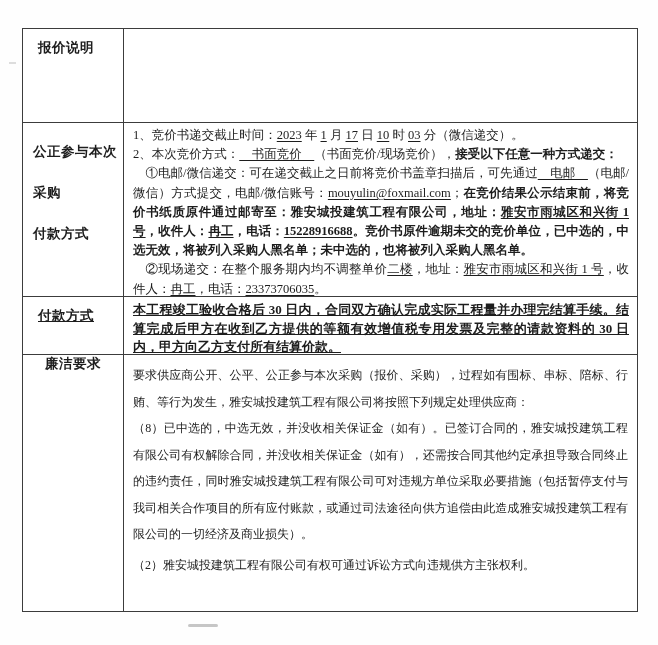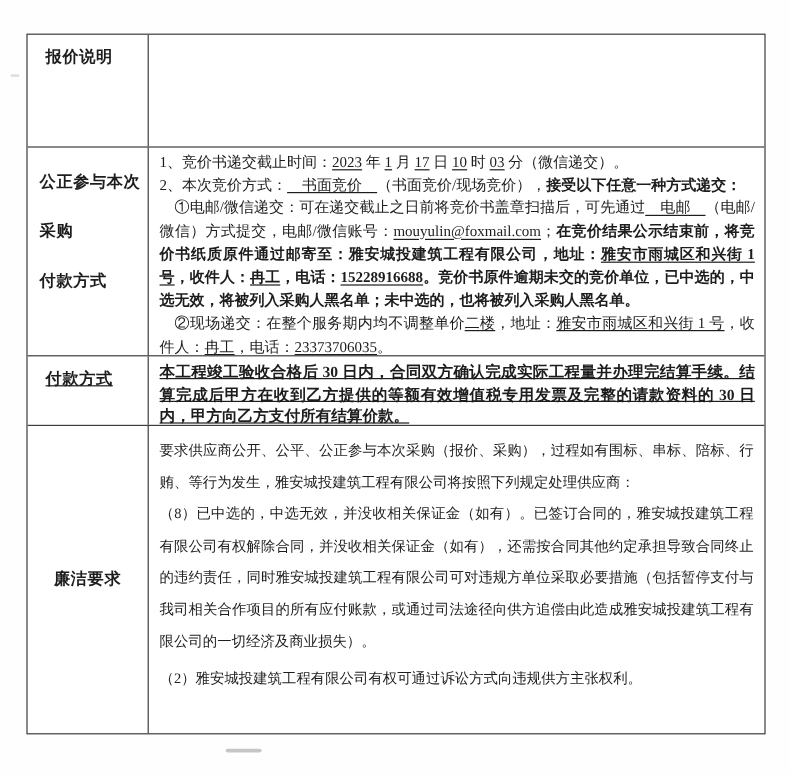--- a/index.html
+++ b/index.html
@@ -42,21 +42,21 @@
 
   .row-2{height:173px;}
   .row-2 .label-cell{padding:8px 0 0 10px;line-height:41px;}
   .row-2 .content-cell{padding:3px 8px 0 9px;font-size:12.5px;line-height:19.2px;}
 
   .row-3{height:57px;text-decoration:underline;}
   .row-3 .label-cell{padding:10px 0 0 15px;}
   .row-3 .content-cell{padding:4px 8px 0 9px;font-size:13px;line-height:18.6px;font-weight:bold;}
 
   .row-4{height:256px;}
-  .row-4 .label-cell{display:flex;align-items:center;justify-content:center;padding:0;}
+  .row-4 .label-cell{display:flex;align-items:flex-start;justify-content:center;padding:0;}
   .row-4 .content-cell{padding:7px 9px 0 9px;font-size:12px;line-height:26.5px;}
 
   .smudge{
     position:absolute;left:188px;top:624px;width:30px;height:3px;
     background:#9a9a9a;opacity:.55;border-radius:2px;
     filter:blur(0.4px);
   }
   .speck{
     position:absolute;left:9px;top:62px;width:7px;height:2px;
     background:#bbb;opacity:.5;

